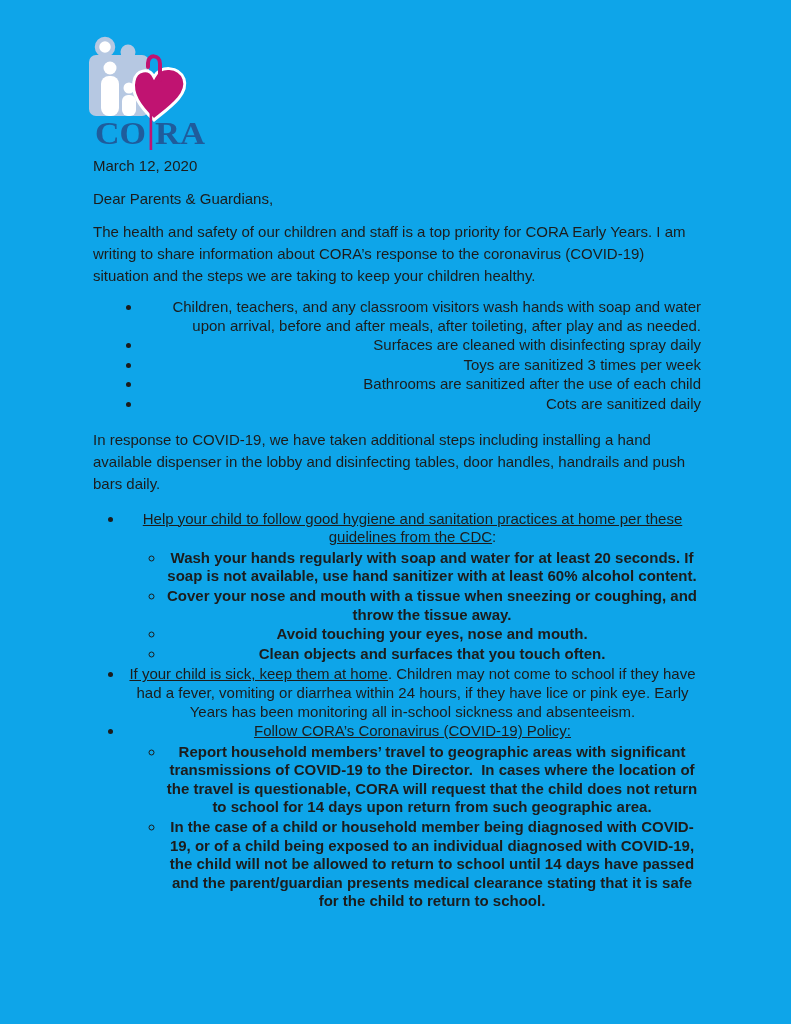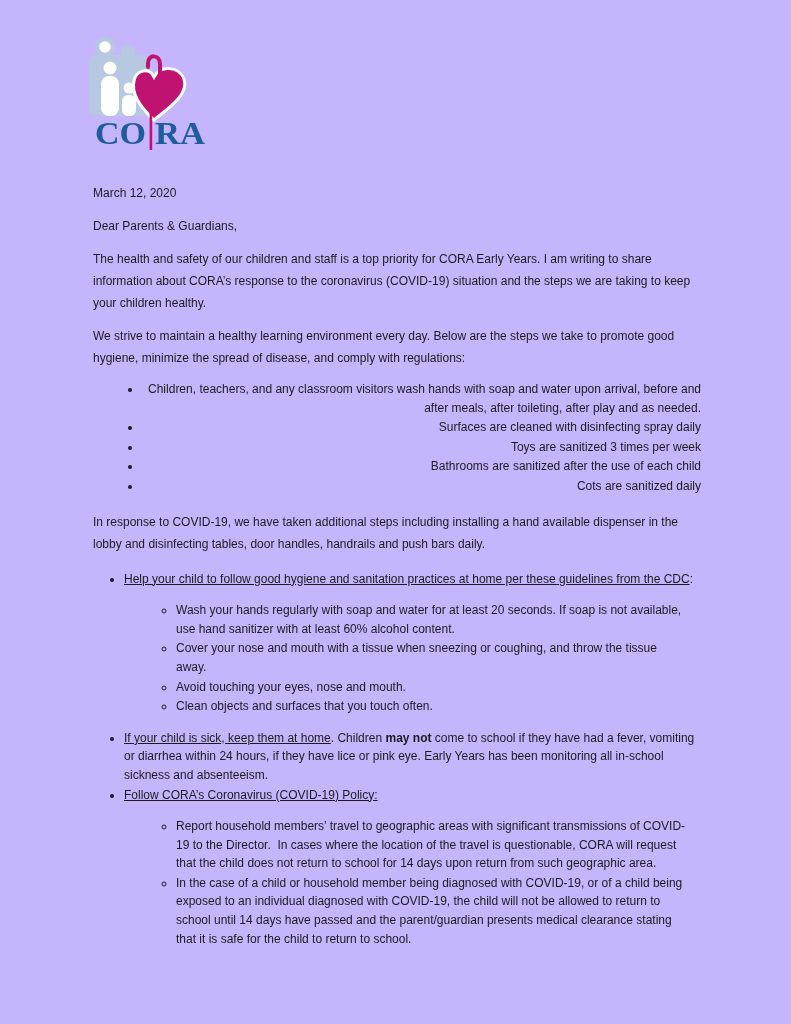--- a/index.html
+++ b/index.html
@@ -1,36 +1,36 @@
 <!DOCTYPE html>
 <html><head>
 <meta charset="utf-8">
 <style>
   html,body { margin:0; padding:0; background:#ffffff; }
   .page {
     position:relative;
     width:791px; height:1024px;
-    background:#c4b5fd;
+    background:#0ea5e9;
     font-family:"Liberation Sans", sans-serif;
     color:#1c1c1c;
     overflow:hidden;
   }
   .logo { position:absolute; left:84px; top:36px; width:125px; height:114px; }
   .content {
-    position:absolute; left:93px; top:182px; width:608px;
-    font-size:12px;
+    position:absolute; left:93px; top:155px; width:608px;
+    font-size:15px;
   }
   .content p { margin:0 0 11px 0; line-height:22px; }
   ul { margin:0; }
   ul li { line-height:18.6px; margin:0 0 1px 0; }
   ul.daily { margin:11px 0 15px 0; padding-left:49px; list-style:disc;text-align:right; }
-  ul.guidelines { margin:15px 0 0 0; padding-left:31px; list-style:disc; }
-  ul.subs { margin:13px; padding-left:39px; list-style:circle; }
+  ul.guidelines { margin:15px 0 0 0; padding-left:31px; list-style:disc;text-align:center; }
+  ul.subs { margin:2px; padding-left:39px; list-style:circle;font-weight:bold; }
   .u { text-decoration:underline; }
-  b, strong { font-weight:bold; }
+  b, strong { font-weight:normal; }
 </style>
 </head>
 <body>
 
 <div class="page">
 
   <div class="logo">
     <svg width="125" height="114" viewBox="0 0 125 114" xmlns="http://www.w3.org/2000/svg">
 
       <g>
@@ -57,21 +57,20 @@
   </div>
 
   <div class="content">
 
     <p>March 12, 2020</p>
 
     <p>Dear Parents &amp; Guardians,</p>
 
     <p>The health and safety of our children and staff is a top priority for CORA Early Years. I am writing to share information about CORA’s response to the coronavirus (COVID-19) situation and the steps we are taking to keep your children healthy.</p>
 
-    <p>We strive to maintain a healthy learning environment every day. Below are the steps we take to promote good hygiene, minimize the spread of disease, and comply with regulations:</p>
 
     <ul class="daily">
       <li>Children, teachers, and any classroom visitors wash hands with soap and water upon arrival, before and after meals, after toileting, after play and as needed.</li>
       <li>Surfaces are cleaned with disinfecting spray daily</li>
       <li>Toys are sanitized 3 times per week</li>
       <li>Bathrooms are sanitized after the use of each child</li>
       <li>Cots are sanitized daily</li>
     </ul>
 
     <p>In response to COVID-19, we have taken additional steps including installing a hand available dispenser in the lobby and disinfecting tables, door handles, handrails and push bars daily.</p>

